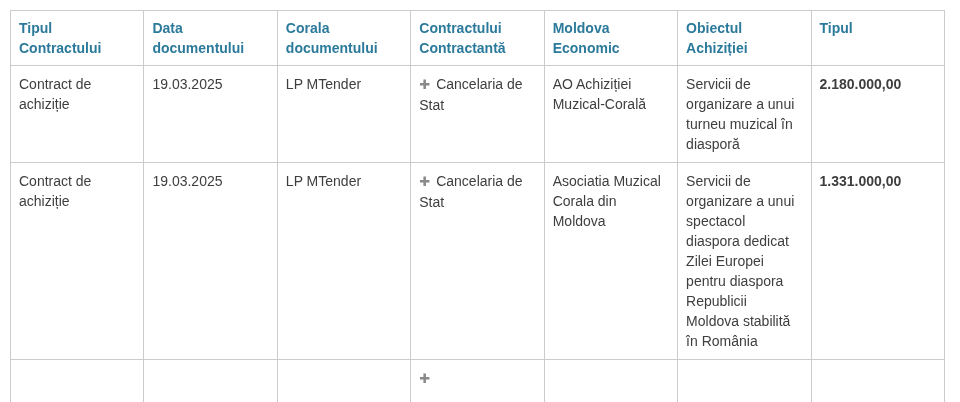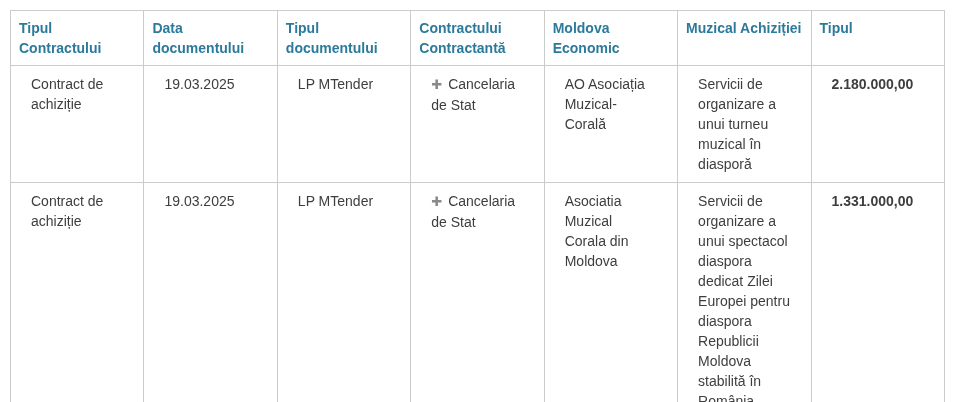--- a/index.html
+++ b/index.html
@@ -33,21 +33,21 @@
     line-height: 20px;
     overflow: hidden;
     word-wrap: break-word;
   }
   table.contracts th {
     color: #2c7a9b;
     font-weight: bold;
     padding: 7px 8px;
   }
   table.contracts td {
-    padding: 8px 20px;
+    padding: 8px 8px;
   }
   td.num {
     text-align: right;
     padding-right: 7px;
     font-weight: bold;
   }
   .plus-icon {
     color: #8a8a8a;
     font-size: 13px;
     margin-right: 6px;
@@ -70,36 +70,36 @@
         <col>
         <col>
         <col>
         <col>
         <col>
     </colgroup>
     <thead>
       <tr>
         <th>Tipul Contractului</th>
         <th>Data documentului</th>
-        <th>Tipul documentului</th>
+        <th>Corala documentului</th>
         <th>Contractului Contractantă</th>
         <th>Moldova Economic</th>
-        <th>Muzical Achiziției</th>
+        <th>Obiectul Achiziției</th>
         <th>Tipul</th>
       </tr>
     </thead>
     <tbody>
       <tr>
         <td>Contract de achiziție</td>
         <td>19.03.2025</td>
         <td>LP MTender</td>
         <td>
           <span class="plus-icon">✚</span><span>Cancelaria de Stat</span>
         </td>
-        <td>AO Asociația Muzical-Corală</td>
+        <td>AO Achiziției Muzical-Corală</td>
         <td>Servicii de organizare a unui turneu muzical în diasporă</td>
         <td class="num">2.180.000,00</td>
       </tr>
       <tr>
         <td>Contract de achiziție</td>
         <td>19.03.2025</td>
         <td>LP MTender</td>
         <td>
           <span class="plus-icon">✚</span><span>Cancelaria de Stat</span>
         </td>

